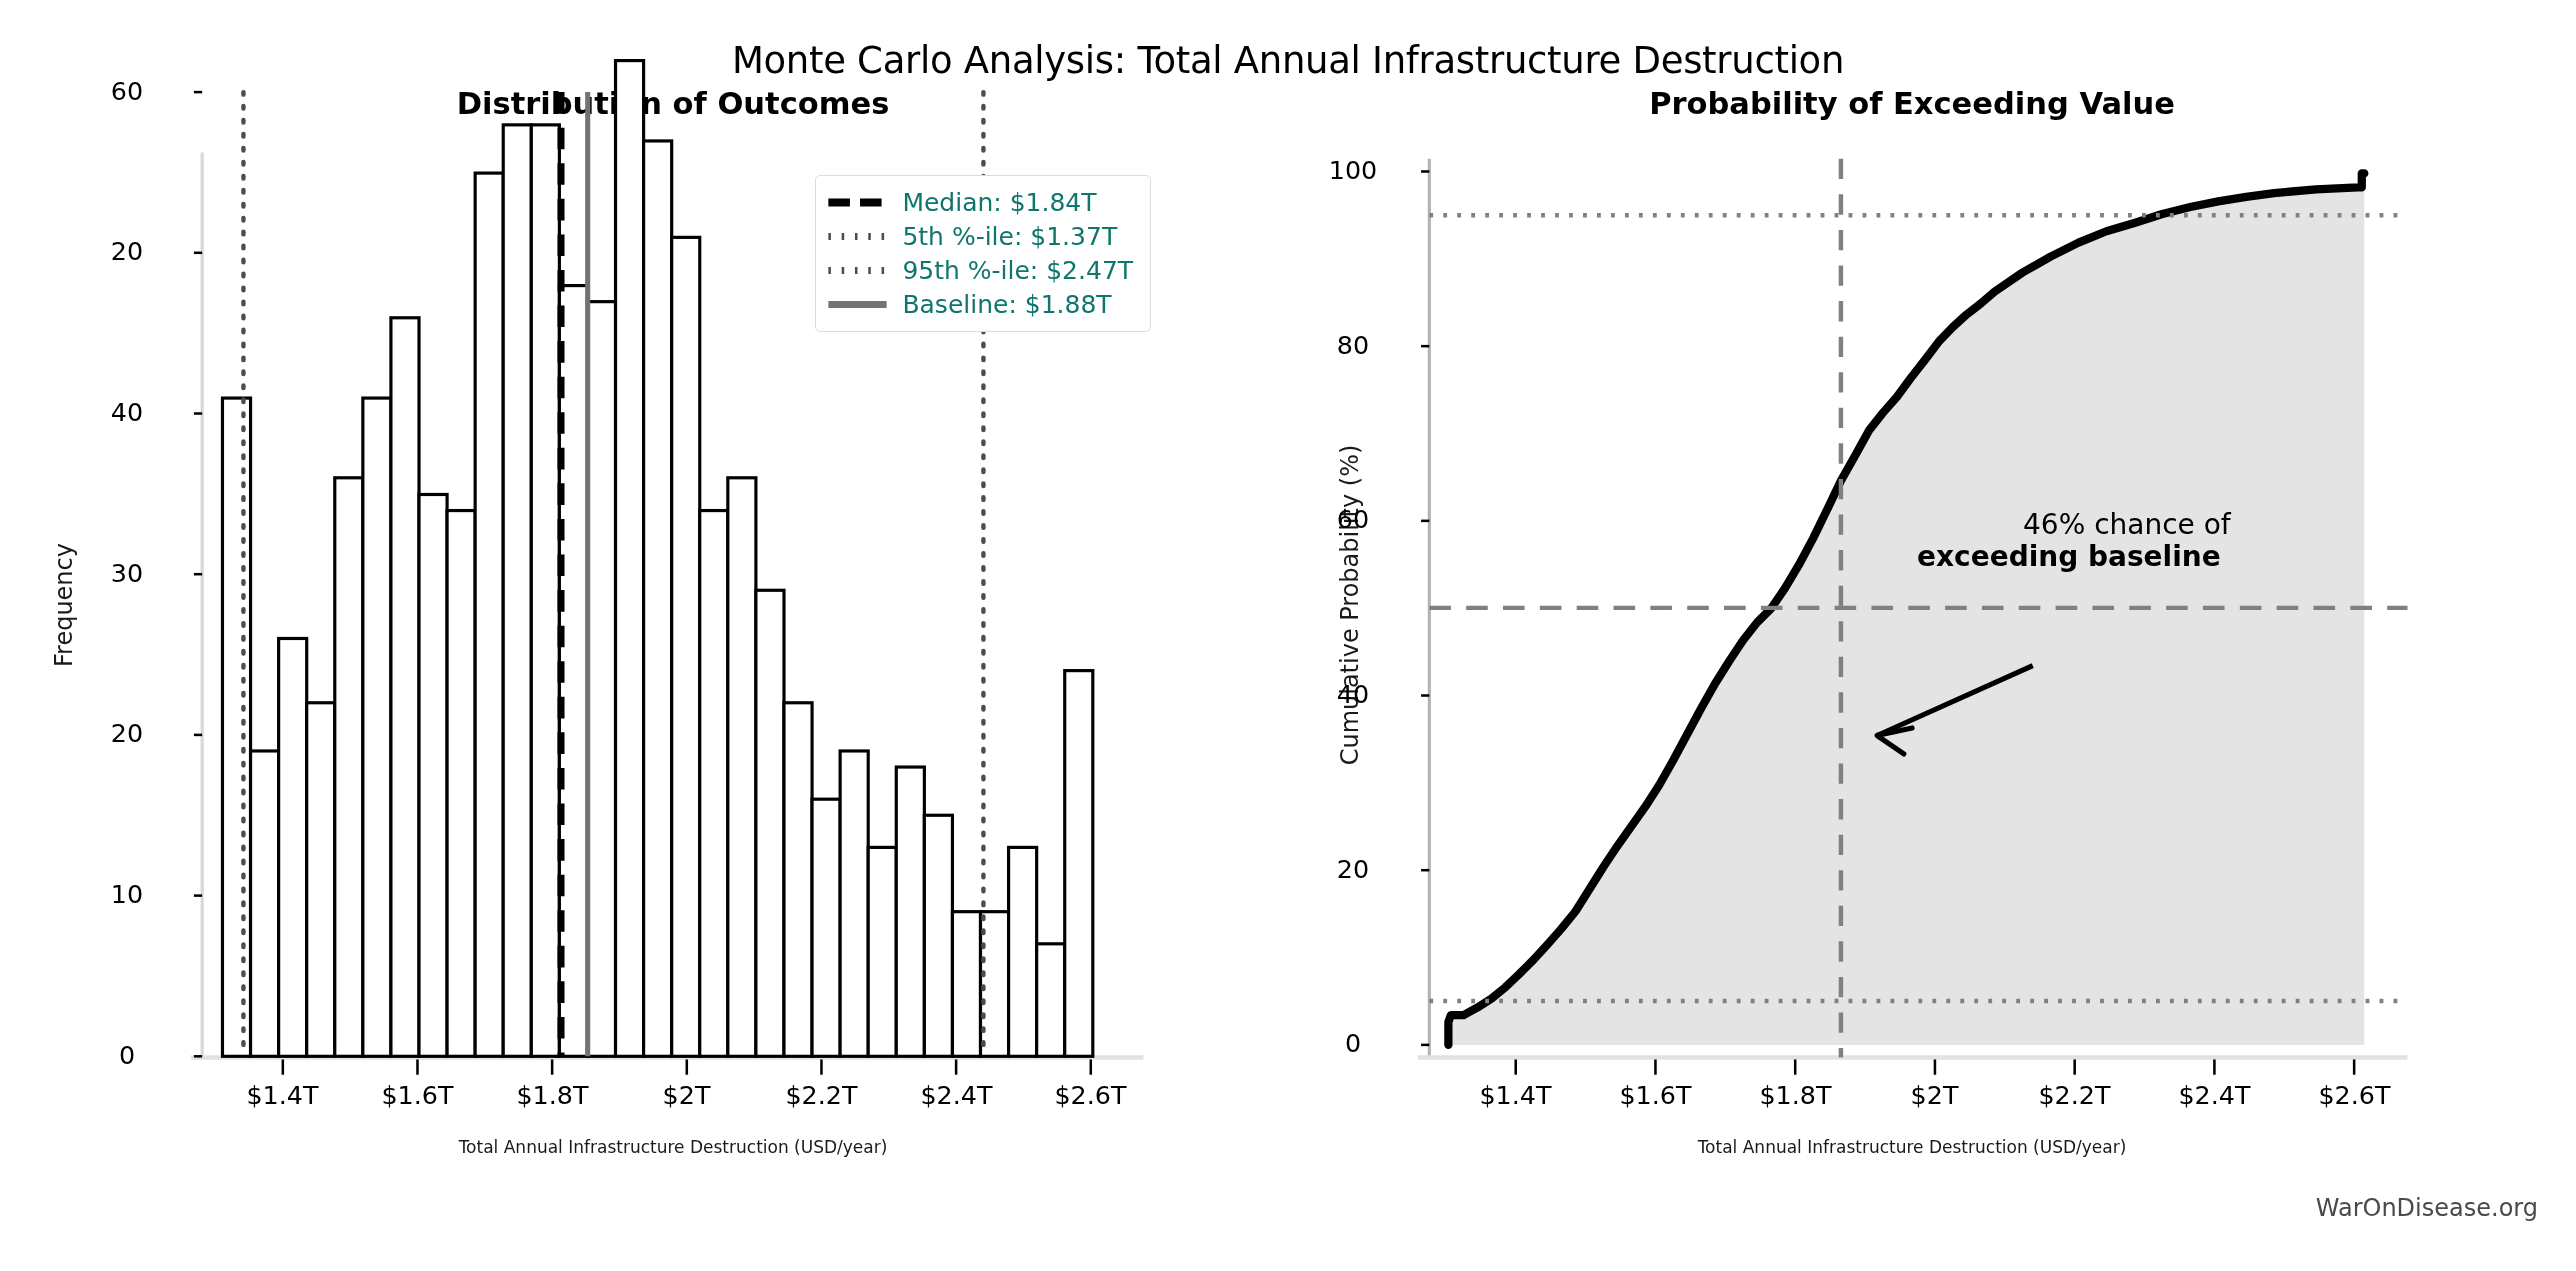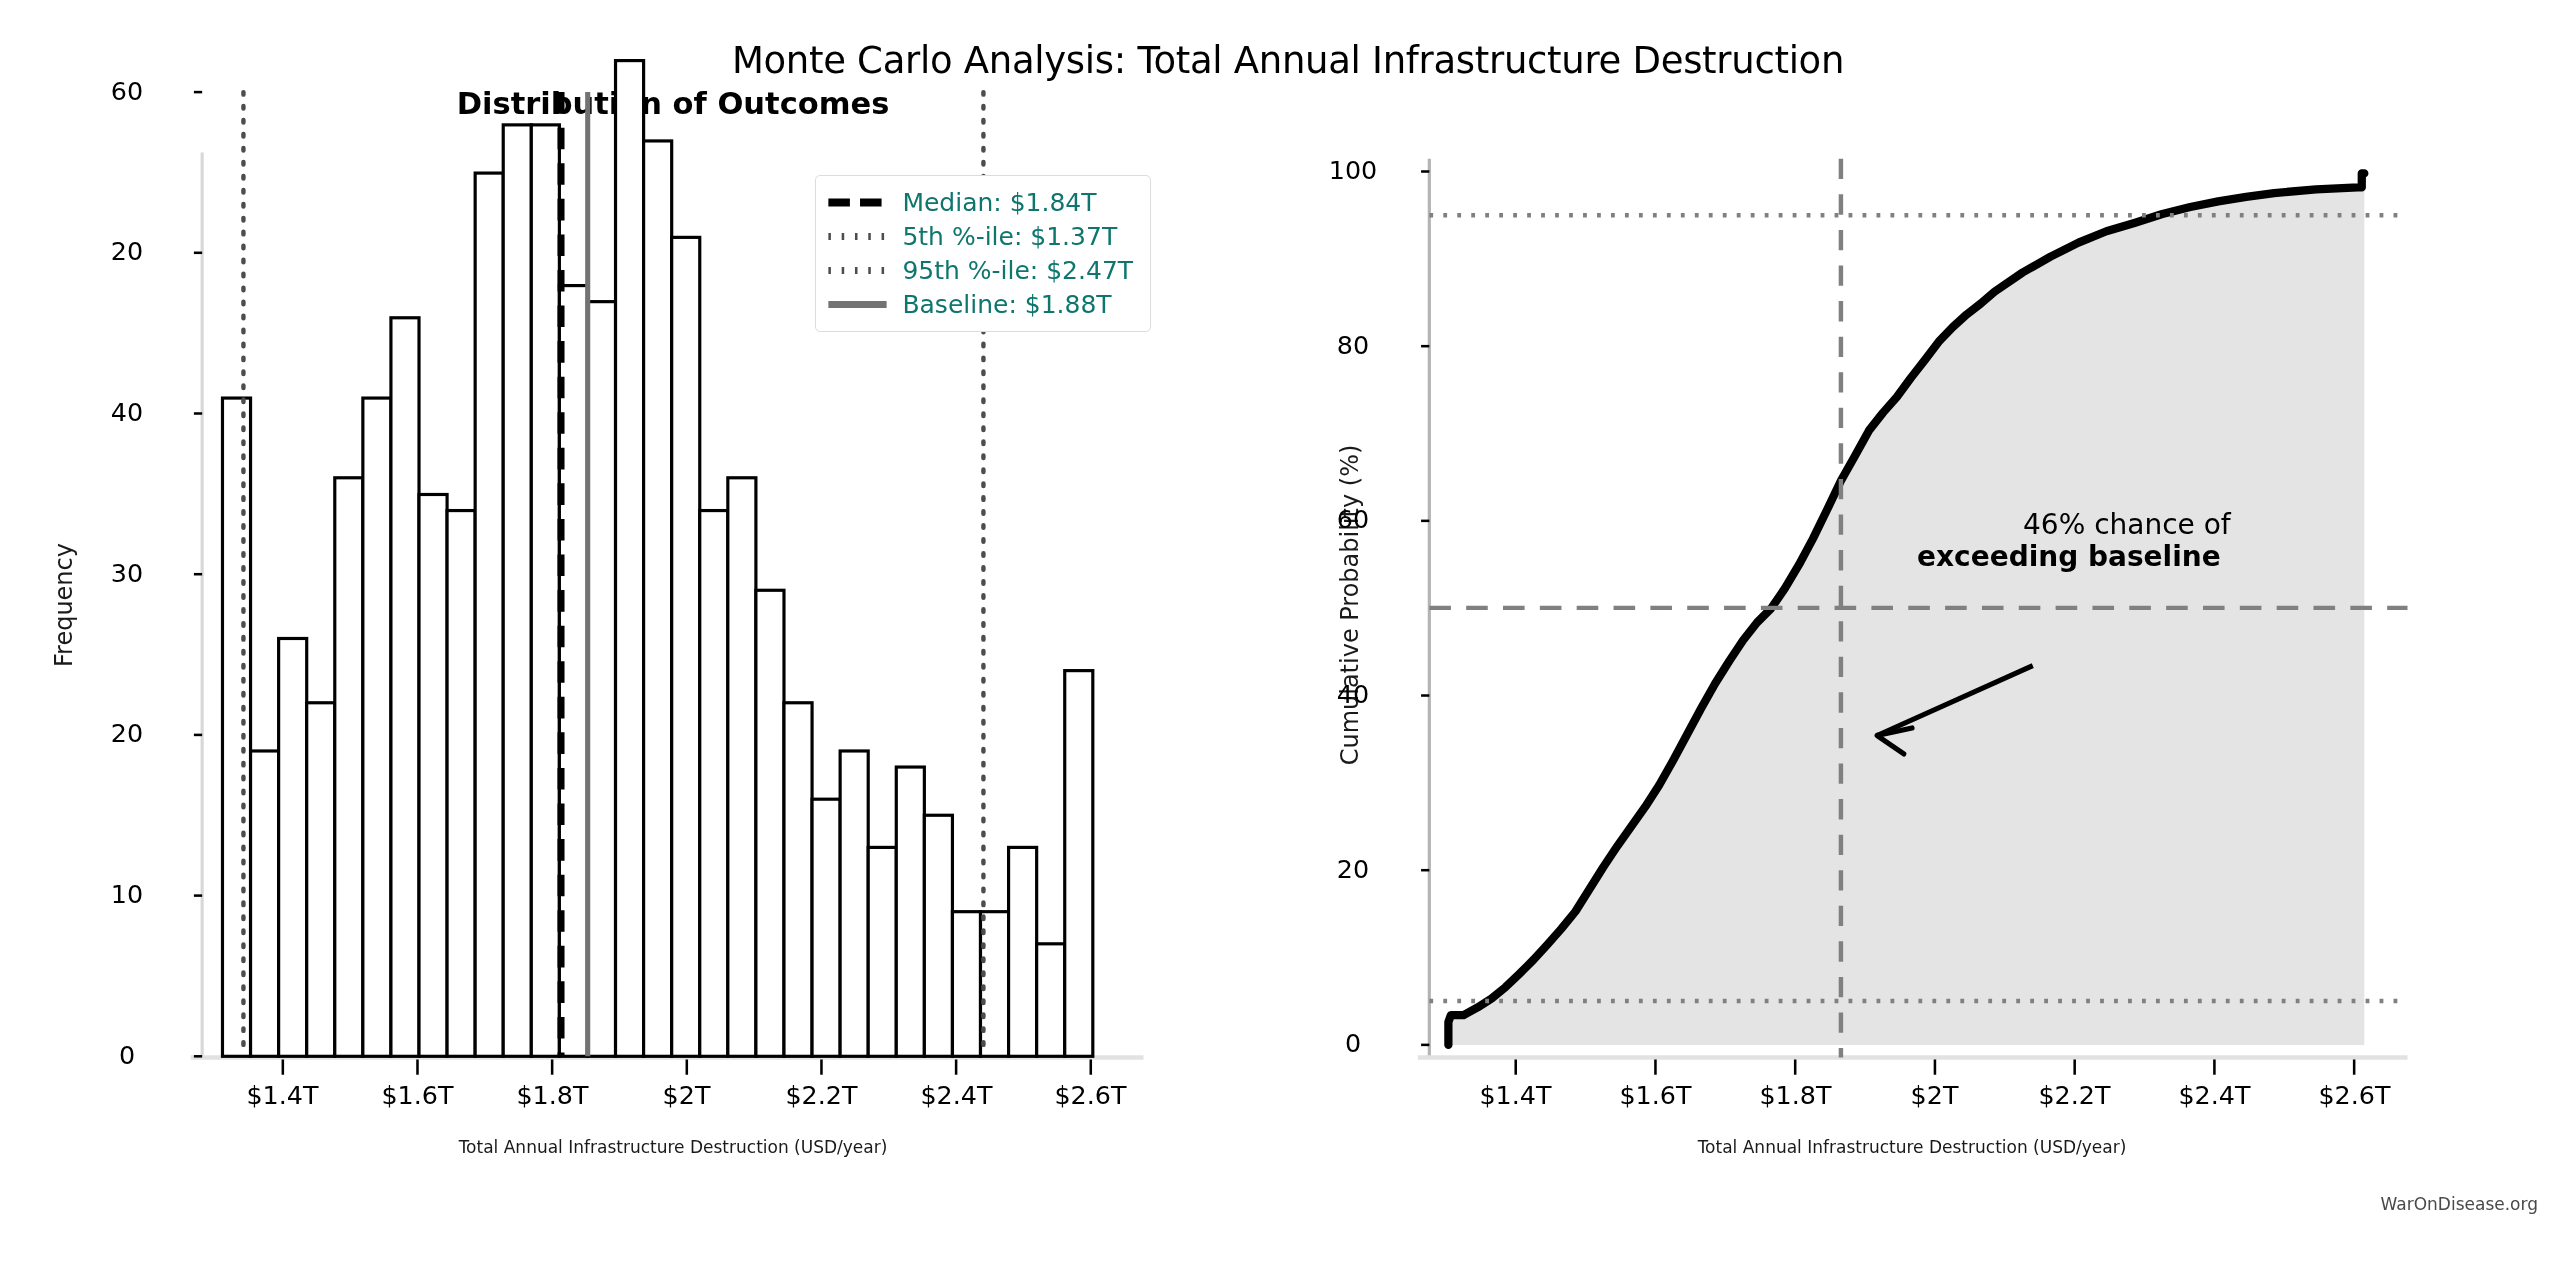--- a/index.html
+++ b/index.html
@@ -6,21 +6,21 @@
   body{width:2576px;height:1271px;position:relative;font-family:"DejaVu Sans",sans-serif;overflow:hidden;}
   .root{position:absolute;inset:0;}
   .suptitle{position:absolute;left:0;top:39px;width:2576px;text-align:center;
     font-size:37px;font-weight:normal;color:#000;letter-spacing:-0.3px;}
   .paneltitle{position:absolute;font-size:30.5px;font-weight:bold;color:#000;text-align:center;}
   .axislabel{position:absolute;font-size:17px;color:#1a1a1a;text-align:center;}
   .ylabel{position:absolute;font-size:24px;color:#1a1a1a;transform-origin:50% 50%;
     transform:rotate(-90deg);white-space:nowrap;text-align:center;}
   .ticktext{position:absolute;font-size:25.4px;color:#000;white-space:nowrap;}
   .ytick{text-align:center;}
-  .watermark{position:absolute;font-size:17px;color:#4a4a4a;right:38px;top:1194px;}
+  .watermark{position:absolute;font-size:24px;color:#4a4a4a;right:38px;top:1194px;}
   svg{position:absolute;left:0;top:0;overflow:visible;}
   .legendbox{position:absolute;border:1.9px solid #dcdcdc;border-radius:5.1px;background:#fff;
     padding:9px 16.5px 10.2px 11.4px;}
   .legrow{display:flex;align-items:center;height:34px;}
   .legswatch{width:61px;height:19px;position:relative;margin-right:14px;flex:0 0 61px;}
   .legtext{font-size:25px;color:#0f766e;white-space:nowrap;}
   .ann{position:absolute;font-size:28px;color:#000;line-height:1.22;white-space:nowrap;}
 </style>
 </head>
 <body>
@@ -146,20 +146,21 @@
     <div class="legrow">
       <span class="legswatch">
         <svg width="61" height="19" viewBox="0 0 96 30">
             <line x1="2" y1="15" x2="94" y2="15" stroke="#737373" stroke-width="11"></line>
           </svg>
       </span>
       <span class="legtext">Baseline: $1.88T</span>
     </div>
   </div>
 
+  <div class="paneltitle" style="left:1423px;top:86px;width:978px;">Probability of Exceeding Value</div>
 
   <div class="ylabel" style="left:1172px;top:591px;width:356px;">Cumulative Probability (%)</div>
 
   <div class="axislabel" style="left:1423px;top:1137px;width:978px;">Total Annual Infrastructure Destruction (USD/year)</div>
 
   <svg width="2576" height="1271" viewBox="0 0 4055 2001">
 
     <line x1="2250" y1="250" x2="2250" y2="1663" stroke="#b4b4b4" stroke-width="5"></line>
     <line x1="2232" y1="1665" x2="3790" y2="1665" stroke="#e2e2e2" stroke-width="7"></line>
 

